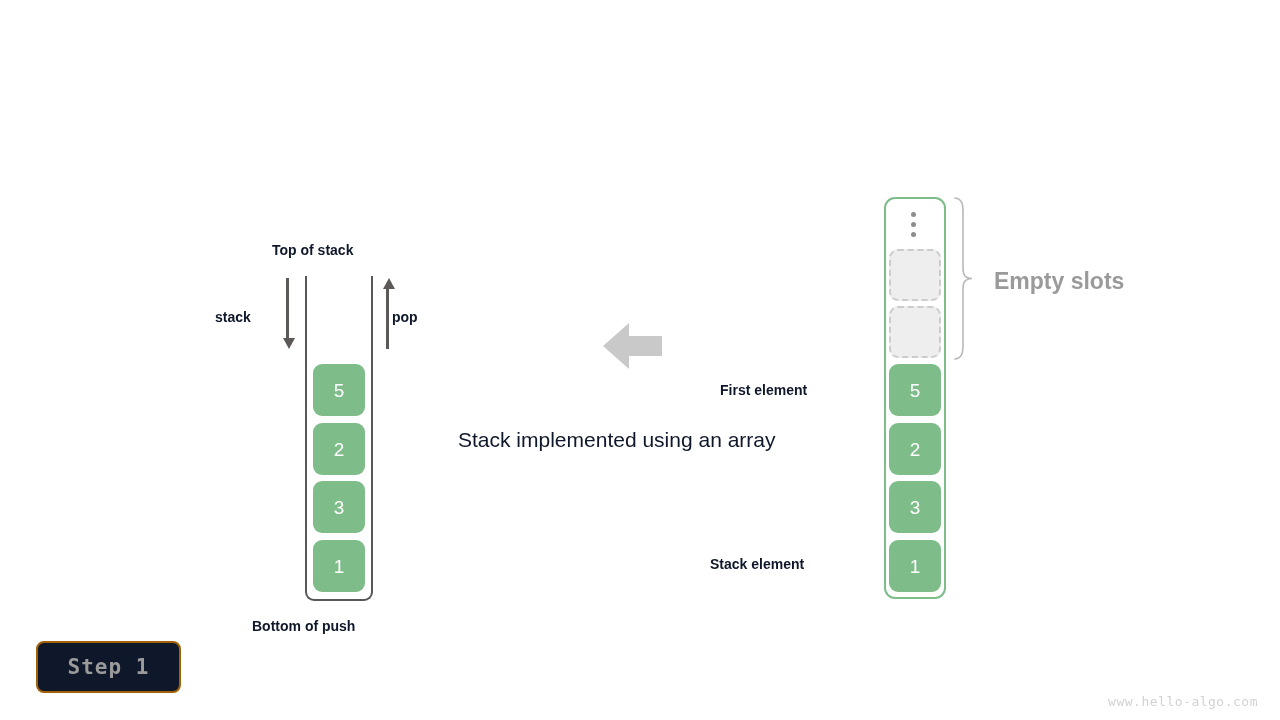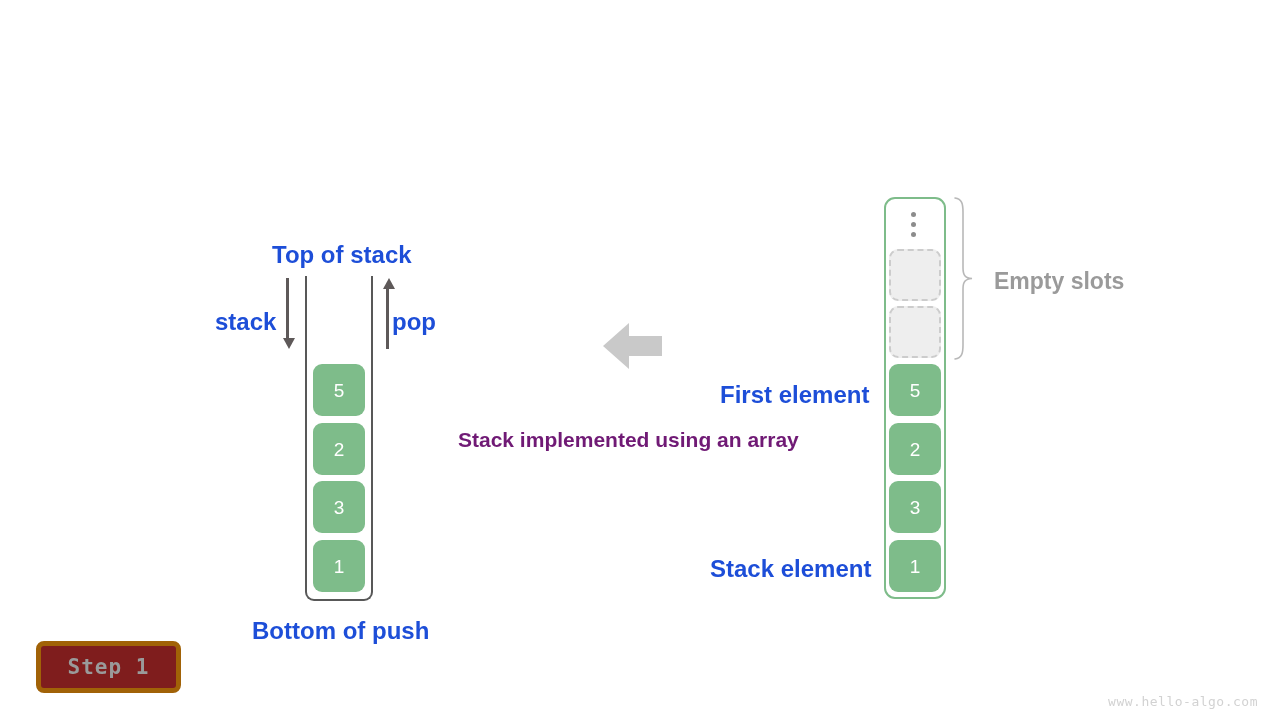--- a/index.html
+++ b/index.html
@@ -12,37 +12,37 @@
     height: 720px;
     position: relative;
     overflow: hidden;
     font-family: "Liberation Sans", sans-serif;
     -webkit-font-smoothing: antialiased;
   }
   .abs { position: absolute; }
 
   
   .label-dark {
-    color: #1d4ed8;
+    color: #0f172a;
     font-weight: bold;
-    font-size: 24px;
+    font-size: 14px;
     white-space: nowrap;
     line-height: 1;
   }
   .label-gray {
     color: #9a9a9a;
     font-weight: bold;
     font-size: 23px;
     white-space: nowrap;
     line-height: 1;
   }
   .caption {
-    color: #701a75;
+    color: #0f172a;
     font-size: 21px;
-    font-weight: bold;
+    font-weight: normal;
     white-space: nowrap;
     line-height: 1;
   }
 
   
   #left-stack-container {
     left: 305px;
     top: 276px;
     width: 68px;
     height: 325px;
@@ -117,23 +117,23 @@
   
   #center-arrow { left: 603px; top: 321px; }
 
   
   #step-badge {
     left: 36px;
     top: 641px;
     width: 145px;
     height: 52px;
     box-sizing: border-box;
-    border: 5px solid #a16207;
+    border: 2px solid #a16207;
     border-radius: 8px;
-    background: #7f1d1d;
+    background: #0f172a;
     display: flex;
     align-items: center;
     justify-content: center;
   }
   #step-badge-text {
     font-family: "DejaVu Sans Mono", monospace;
     font-weight: bold;
     font-size: 21px;
     color: #9a9a9a;
     letter-spacing: 1px;

